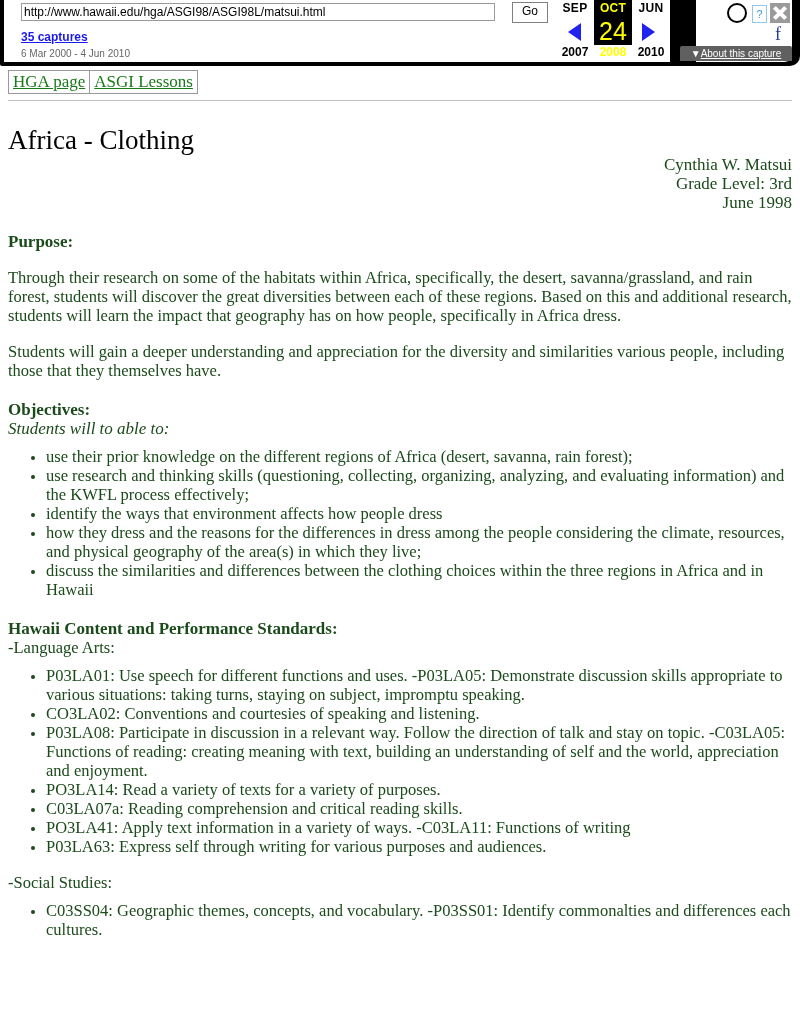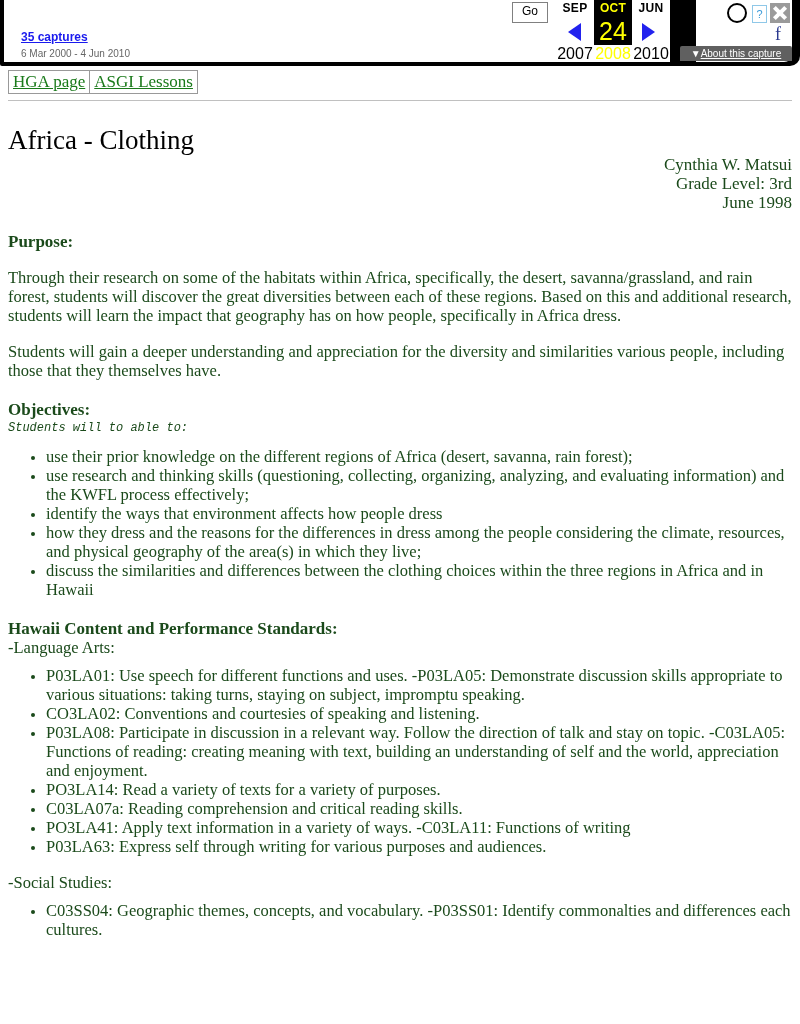--- a/index.html
+++ b/index.html
@@ -109,22 +109,22 @@
     font-size: 12px;
     font-weight: bold;
     letter-spacing: 0.3px;
     color: #000000;
   }
   .wm-datecol .yr {
     position: absolute;
     top: 45px;
     left: 0;
     right: 0;
-    font-size: 16px;
-    font-weight: normal;
+    font-size: 12px;
+    font-weight: bold;
     color: #000000;
   }
   #wm-prevcol { left: 552px; width: 38px; }
   #wm-curcol  { left: 590px; width: 38px; background: #000000; }
   #wm-nextcol { left: 628px; width: 38px; }
 
   #wm-curcol .mon { color: #ffff00; }
   #wm-curcol .yr  { color: #ffff00; }
   #wm-curcol .bigday {
     position: absolute;
@@ -305,23 +305,22 @@
   }
   p.body {
     margin: 0 0 0 0;
     font-size: 16.5px;
     line-height: 19px;
   }
   p.spaced { margin-top: 17px; }
   p.ital {
     margin: 0;
     font-style: italic;
-    font-size: 12px;
-    line-height: 19px;
-    font-family: Liberation Mono, monospace;
+    font-size: 17px;
+    line-height: 19px;
   }
   p.sub {
     margin: 0;
     font-size: 16.5px;
     line-height: 19px;
   }
   ul.bullets {
     margin: 9px 0 0 0;
     padding-left: 38px;
     list-style-type: disc;
@@ -334,20 +333,21 @@
   }
   ul.bullets li::marker { font-size: 13px; }
 </style>
 </head>
 <body>
 
 <div id="wm-toolbar">
   <div id="wm-inner">
 
     <div class="wm-urlrow">
+      <input id="wm-url" type="text" value="http://www.hawaii.edu/hga/ASGI98/ASGI98L/matsui.html" style="">
       <div id="wm-go">Go</div>
     </div>
 
     <div id="wm-captures">35 captures</div>
     <div id="wm-daterange">6 Mar 2000 - 4 Jun 2010</div>
 
     <div class="wm-datecol" id="wm-prevcol">
       <div class="mon">SEP</div>
       <div class="wm-arrow" id="wm-arrow-prev"></div>
       <div class="yr">2007</div>

